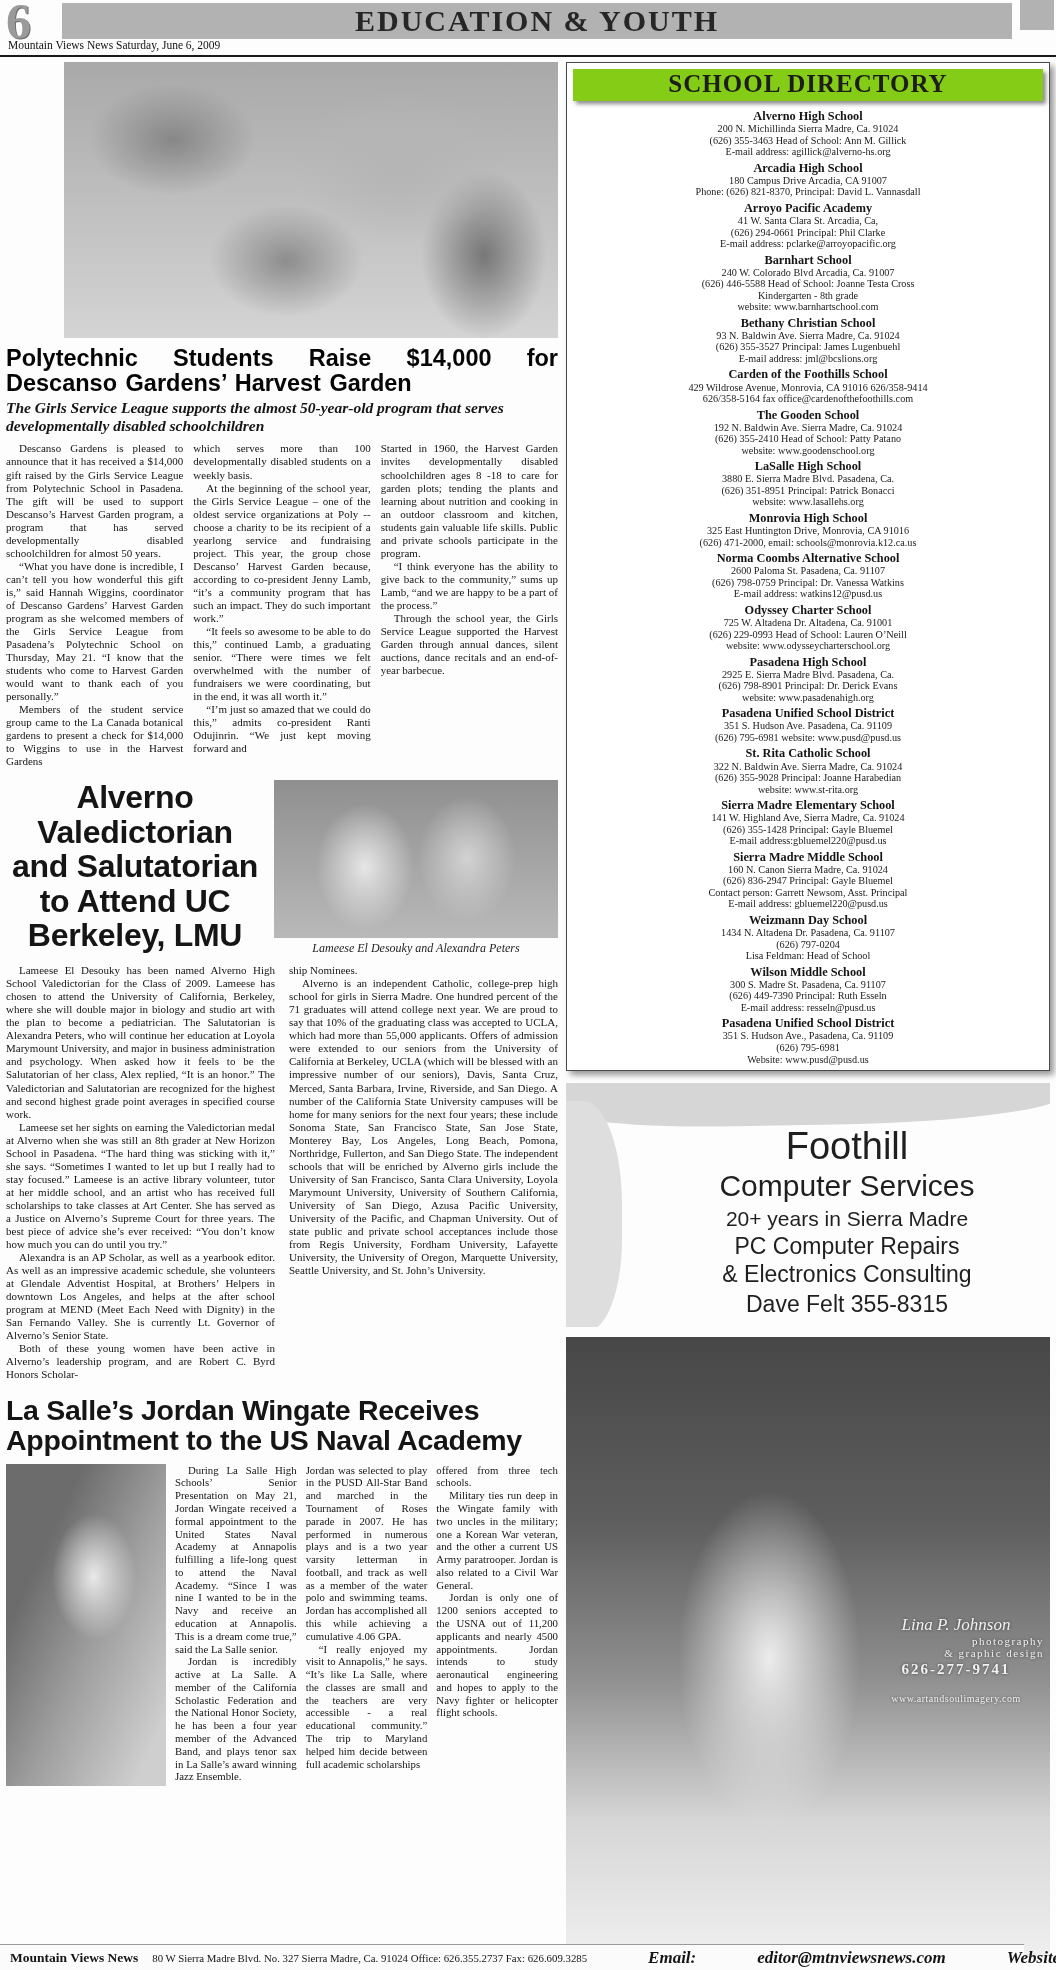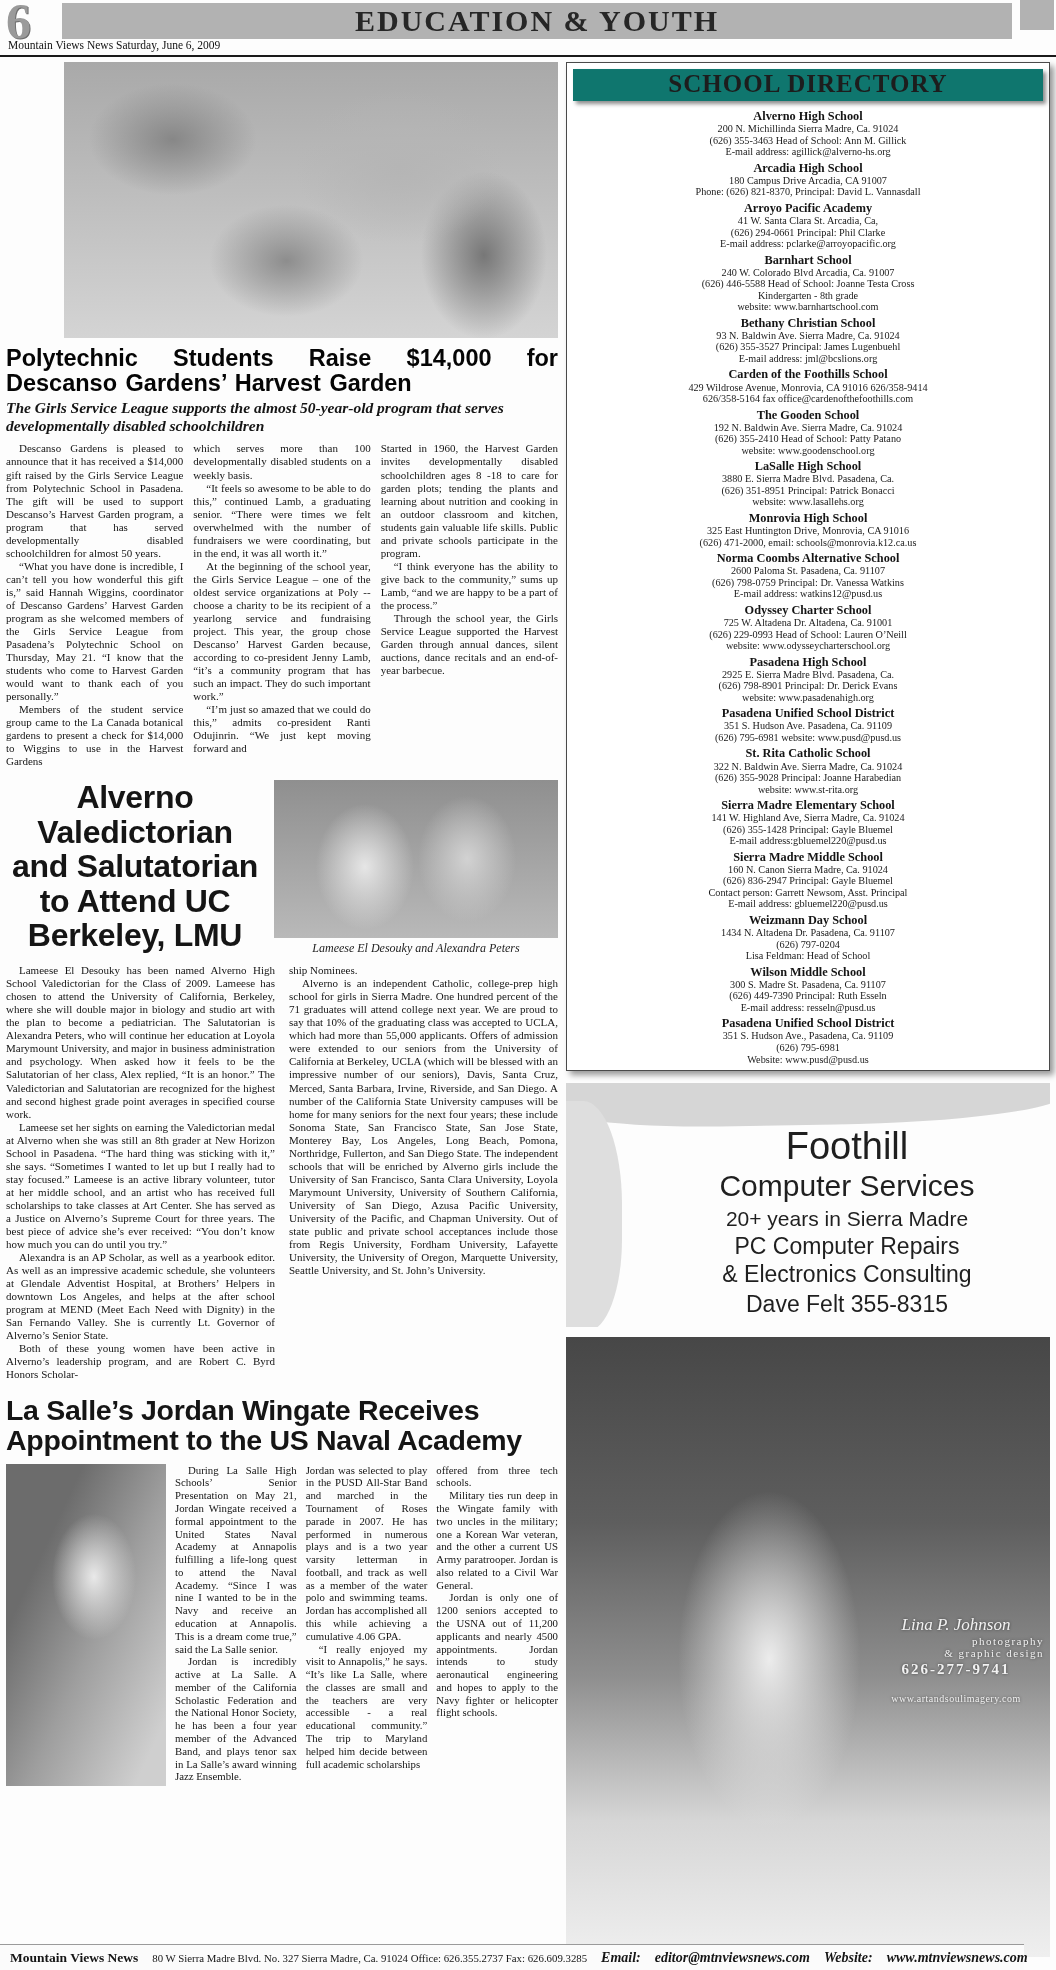--- a/index.html
+++ b/index.html
@@ -61,21 +61,21 @@
 
   
   .a3-head { margin:14px 0 8px; font-family:"Liberation Sans",sans-serif; font-weight:bold;
              font-size:28.5px; line-height:1.06; letter-spacing:-0.3px; }
   .a3-row { display:flex; gap:9px; }
   .a3-row .bcol { font-size:10.8px; }
 
   
   .dir-box { border:1px solid #4a4a4a; box-shadow:4px 4px 6px rgba(0,0,0,0.4);
              padding:6px 6px 2px; background:#fff; }
-  .dir-title { margin:0 0 8px; background:#0f766e; box-shadow:3px 3px 4px rgba(0,0,0,0.45);
+  .dir-title { margin:0 0 8px; background:#84cc16; box-shadow:3px 3px 4px rgba(0,0,0,0.45);
                text-align:center; font-weight:bold; font-size:25px; letter-spacing:1px;
                padding:1px 0 3px; color:#1d1d1d; }
   .school { text-align:center; margin-bottom:3px; }
   .school-name { font-weight:bold; font-size:12.3px; line-height:1.15; }
   .school-line { font-size:10.2px; line-height:1.13; color:#191919; }
 
   
   .ad.foothill { position:relative; margin-top:12px; height:244px; overflow:hidden; }
   .torn-top { position:absolute; left:-10px; top:-16px; width:105%; height:58px;
               background:#d6d6d6; border-radius:0 0 45% 35%; transform:rotate(-1deg); }
@@ -100,21 +100,21 @@
   .p-l2, .p-l3 { font-size:11px; letter-spacing:1.5px;text-align:right; }
   .p-phone { font-size:15px; font-weight:bold; letter-spacing:2px; margin-top:2px; }
   .p-web { font-size:10px; margin-top:15px; letter-spacing:0.5px; }
 
   
   .page-footer { position:absolute; left:0; top:1944px; width:1024px; height:26px;
                  border-top:1px solid #9a9a9a; background:#fbfbfb;
                  display:flex; align-items:center; gap:14px; padding:0 10px; font-size:10.8px; }
   .footer-paper { font-weight:bold; font-size:13.5px; white-space:nowrap; }
   .footer-address { white-space:nowrap; }
-  .footer-em { font-weight:bold; font-style:italic; font-size:14px; white-space:nowrap; }
+  .footer-em { font-weight:bold; font-style:italic; font-size:17px; white-space:nowrap;margin-left:47px; }
 </style>
 </head>
 <body>
 
 <div class="page">
 
   <header class="page-header">
     <div class="pgnum">6</div>
     <div class="section-bar">
       <span class="section-title">EDUCATION &amp; YOUTH</span>
@@ -134,22 +134,22 @@
       <h2 class="a1-sub">The Girls Service League supports the almost 50-year-old  program that serves developmentally disabled schoolchildren</h2>
 
       <div class="body3">
         <div class="bcol">
             <p>Descanso Gardens is pleased to announce that it has received a $14,000 gift raised by the Girls Service League from Polytechnic School in Pasadena.  The gift will be used to support Descanso’s Harvest Garden program, a program that has served developmentally disabled schoolchildren for almost 50 years.</p>
             <p>“What you have done is incredible, I can’t tell you how wonderful this gift is,” said Hannah Wiggins, coordinator of Descanso Gardens’ Harvest Garden program as she welcomed members of the Girls Service League from Pasadena’s Polytechnic School on Thursday, May 21. “I know that the students who come to Harvest Garden would want to thank each of you personally.”</p>
             <p>Members of the student service group came to the La Canada botanical gardens to present a check for $14,000 to Wiggins to use in the Harvest Gardens</p>
           </div>
         <div class="bcol cont">
             <p>which serves more than 100 developmentally disabled students on a weekly basis.</p>
+            <p>At the beginning of the school year, the Girls Service League – one of the oldest service organizations at Poly -- choose a charity to be its recipient of a yearlong service and fundraising project. This year, the group chose Descanso’ Harvest Garden because, according to co-president Jenny Lamb, “it’s a community program that has such an impact. They do such important work.”</p>
             <p>“It feels so awesome to be able to do this,” continued Lamb, a graduating senior. “There were times we felt overwhelmed with the number of fundraisers we were coordinating, but in the end, it was all worth it.”</p>
-            <p>At the beginning of the school year, the Girls Service League – one of the oldest service organizations at Poly -- choose a charity to be its recipient of a yearlong service and fundraising project. This year, the group chose Descanso’ Harvest Garden because, according to co-president Jenny Lamb, “it’s a community program that has such an impact. They do such important work.”</p>
             <p>“I’m just so amazed that we could do this,” admits co-president Ranti Odujinrin. “We just kept moving forward and</p>
           </div>
         <div class="bcol cont">
             <p>Started in 1960, the Harvest Garden invites developmentally disabled schoolchildren ages 8 -18 to care for garden plots; tending the plants and learning about nutrition and cooking in an outdoor classroom and kitchen, students gain valuable life skills. Public and private schools participate in the program.</p>
             <p>“I think everyone has the ability to give back to the community,” sums up Lamb, “and we are happy to be a part of the process.”</p>
             <p>Through the school year, the Girls Service League supported the Harvest Garden through annual dances, silent auctions, dance recitals and an end-of-year barbecue.</p>
           </div>
       </div>
 
       <div class="a2-row1">

